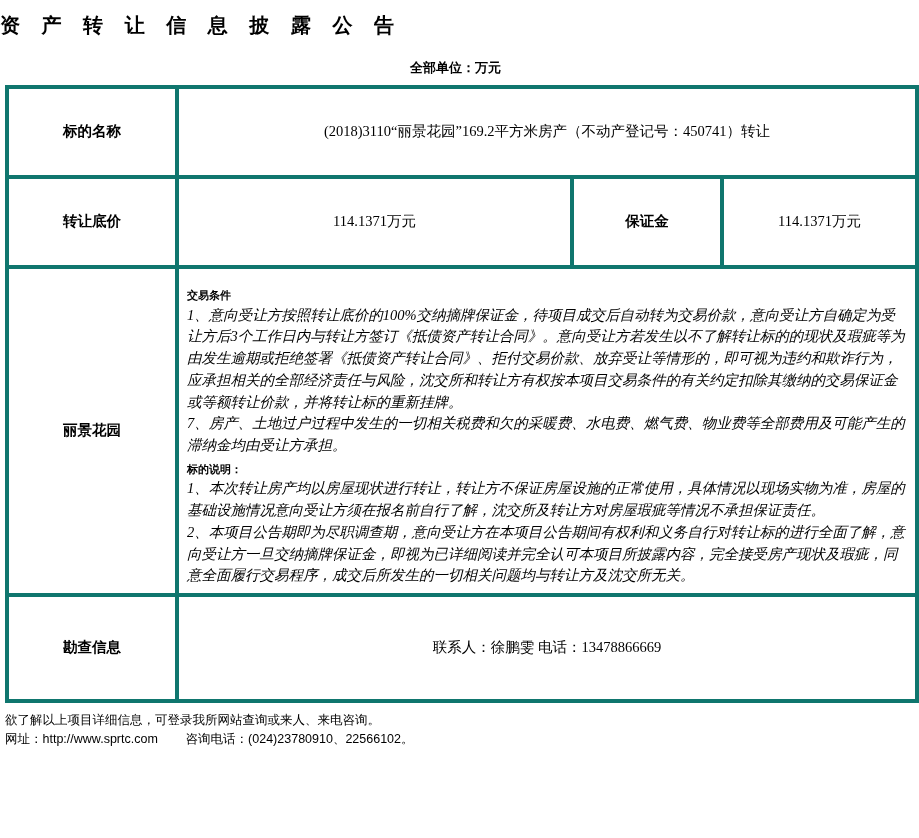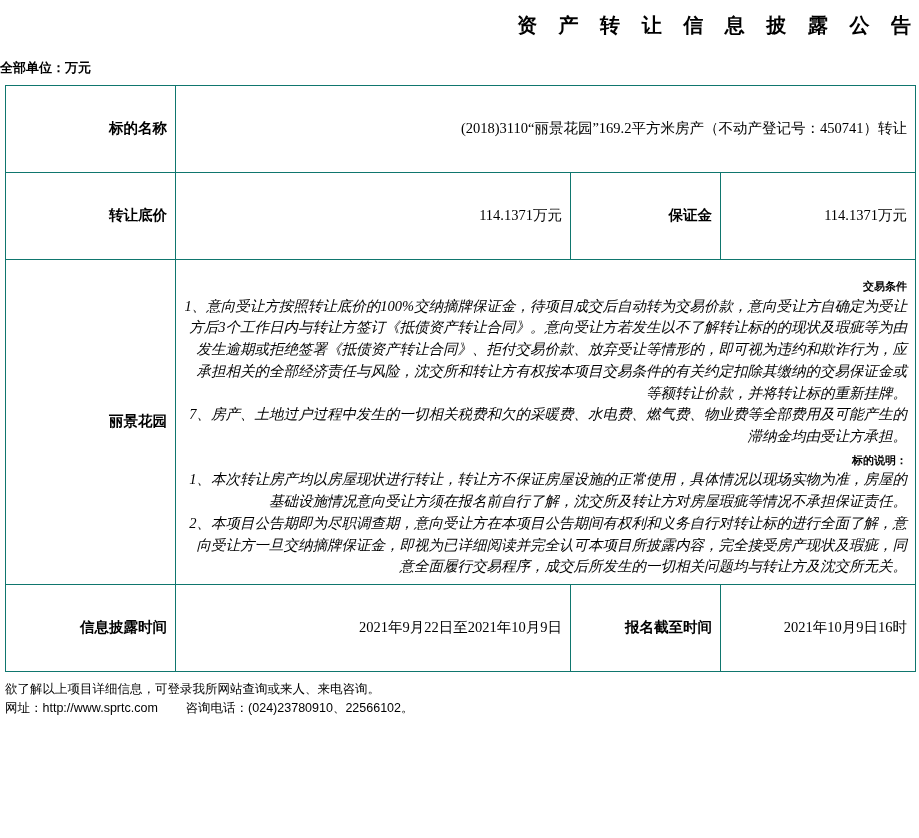--- a/index.html
+++ b/index.html
@@ -14,50 +14,49 @@
     color: #000000;
     overflow: hidden;
   }
   .page {
     width: 919px;
     height: 838px;
     position: relative;
     box-sizing: border-box;
   }
   .doc-title {
-    text-align: right;
+    text-align: left;
     font-size: 20px;
     font-weight: bold;
     letter-spacing: 8px;
     padding-top: 12px;
     padding-bottom: 6px;
     font-family: "Liberation Sans", "DejaVu Sans", sans-serif;
   }
   .unit-line {
-    text-align: left;
+    text-align: center;
     font-size: 13px;
     font-weight: bold;
     padding-right: 8px;
     padding-top: 14px;
     padding-bottom: 8px;
     font-family: "Liberation Sans", "DejaVu Sans", sans-serif;
   }
   table.main {
     border-collapse: collapse;
     width: 910px;
     margin-left: 5px;
     table-layout: fixed;
   }
   table.main td {
-    border: 1px solid #0f766e;
+    border: 4px solid #0f766e;
     vertical-align: middle;
     padding: 6px 8px;
     font-size: 14.5px;
     line-height: 1.5;
-    text-align: right;
   }
   td.label {
     text-align: center;
     font-weight: bold;
     font-family: "Liberation Sans", "DejaVu Sans", sans-serif;
     font-size: 14.5px;
     width: 170px;
   }
   td.value-center {
     text-align: center;
@@ -128,25 +127,23 @@
         <td class="label">丽景花园</td>
         <td class="body-cell" colspan="3">
           <p class="sec-title">交易条件</p>
           <p class="para">1、意向受让方按照转让底价的100%交纳摘牌保证金，待项目成交后自动转为交易价款，意向受让方自确定为受让方后3个工作日内与转让方签订《抵债资产转让合同》。意向受让方若发生以不了解转让标的的现状及瑕疵等为由发生逾期或拒绝签署《抵债资产转让合同》、拒付交易价款、放弃受让等情形的，即可视为违约和欺诈行为，应承担相关的全部经济责任与风险，沈交所和转让方有权按本项目交易条件的有关约定扣除其缴纳的交易保证金或等额转让价款，并将转让标的重新挂牌。</p>
           <p class="para">7、房产、土地过户过程中发生的一切相关税费和欠的采暖费、水电费、燃气费、物业费等全部费用及可能产生的滞纳金均由受让方承担。</p>
           <p class="sec-title second">标的说明：</p>
           <p class="para">1、本次转让房产均以房屋现状进行转让，转让方不保证房屋设施的正常使用，具体情况以现场实物为准，房屋的基础设施情况意向受让方须在报名前自行了解，沈交所及转让方对房屋瑕疵等情况不承担保证责任。</p>
           <p class="para">2、本项目公告期即为尽职调查期，意向受让方在本项目公告期间有权利和义务自行对转让标的进行全面了解，意向受让方一旦交纳摘牌保证金，即视为已详细阅读并完全认可本项目所披露内容，完全接受房产现状及瑕疵，同意全面履行交易程序，成交后所发生的一切相关问题均与转让方及沈交所无关。</p>
         </td>
       </tr>
-      <tr class="row-time">
-        <td class="label">信息披露时间</td>
-        <td class="value-center">2021年9月22日至2021年10月9日</td>
-        <td class="label">报名截至时间</td>
-        <td class="value-center">2021年10月9日16时</td>
+      <tr class="row-survey">
+        <td class="label">勘查信息</td>
+        <td class="value-center" colspan="3">联系人：徐鹏雯   电话：13478866669</td>
       </tr>
     </tbody>
   </table>
 
   <div class="footer">
     <div>欲了解以上项目详细信息，可登录我所网站查询或来人、来电咨询。</div>
     <div>网址：http://www.sprtc.com        咨询电话：(024)23780910、22566102。</div>
   </div>
 
 </div>

